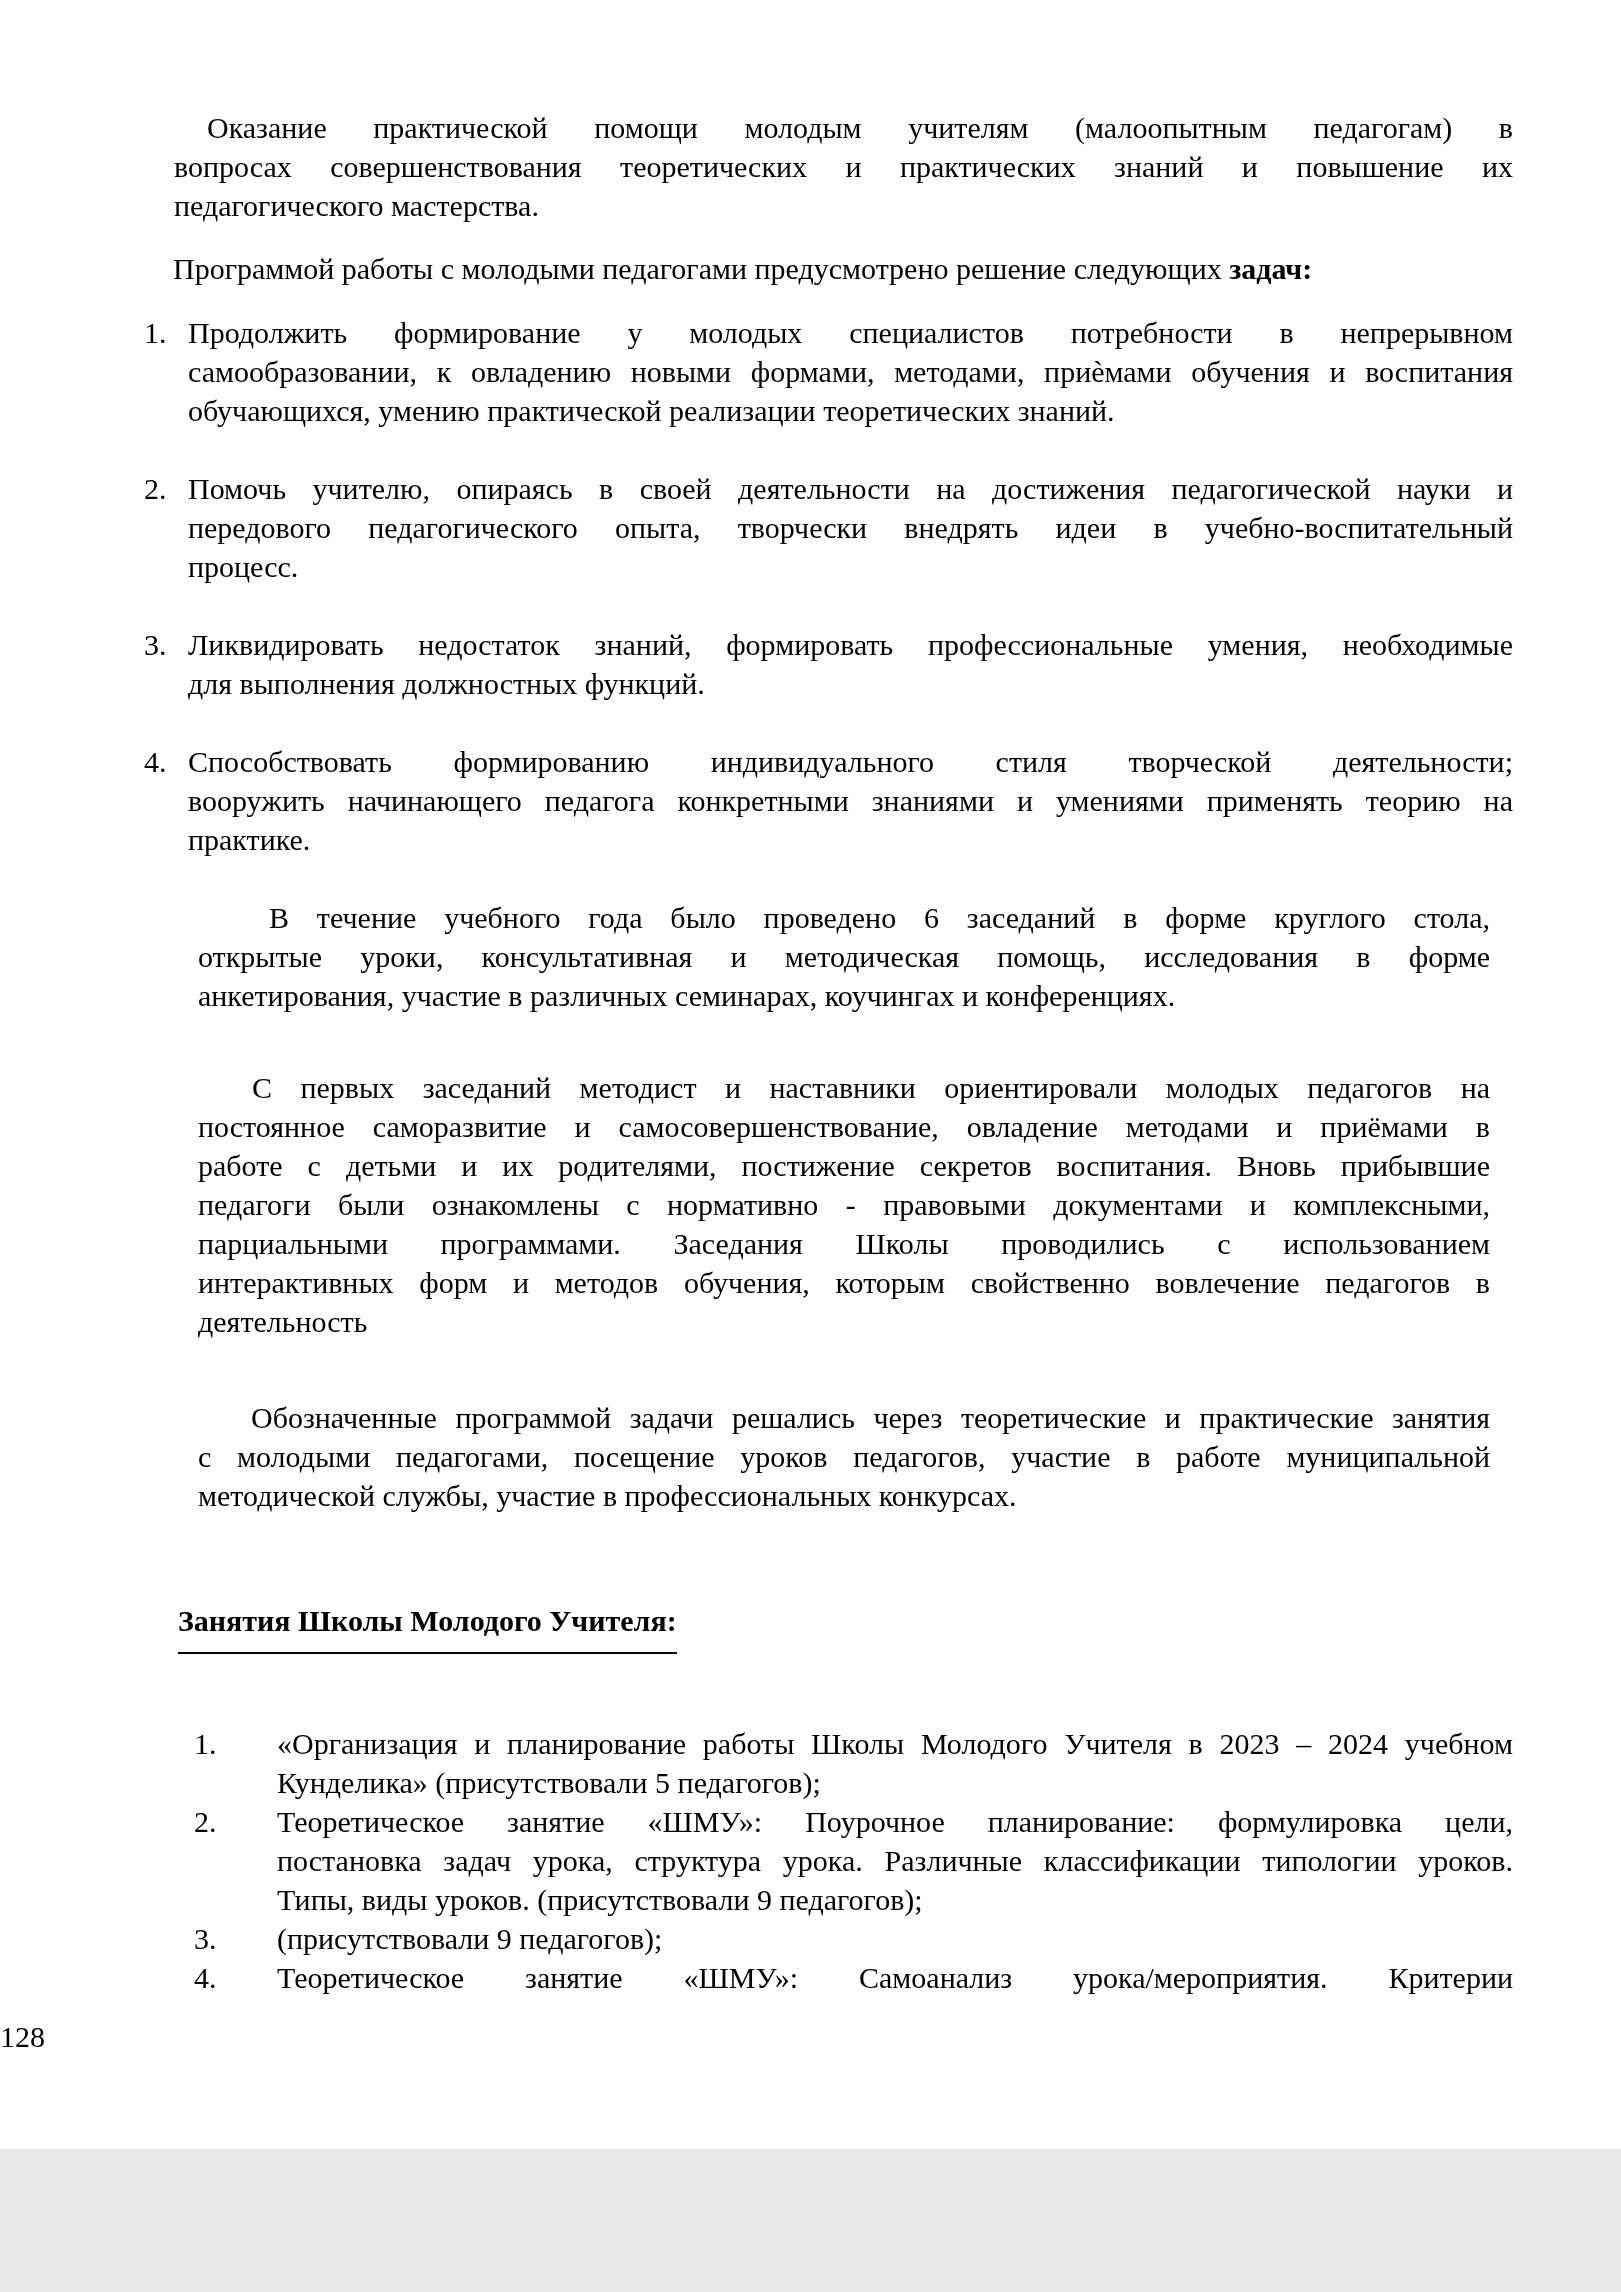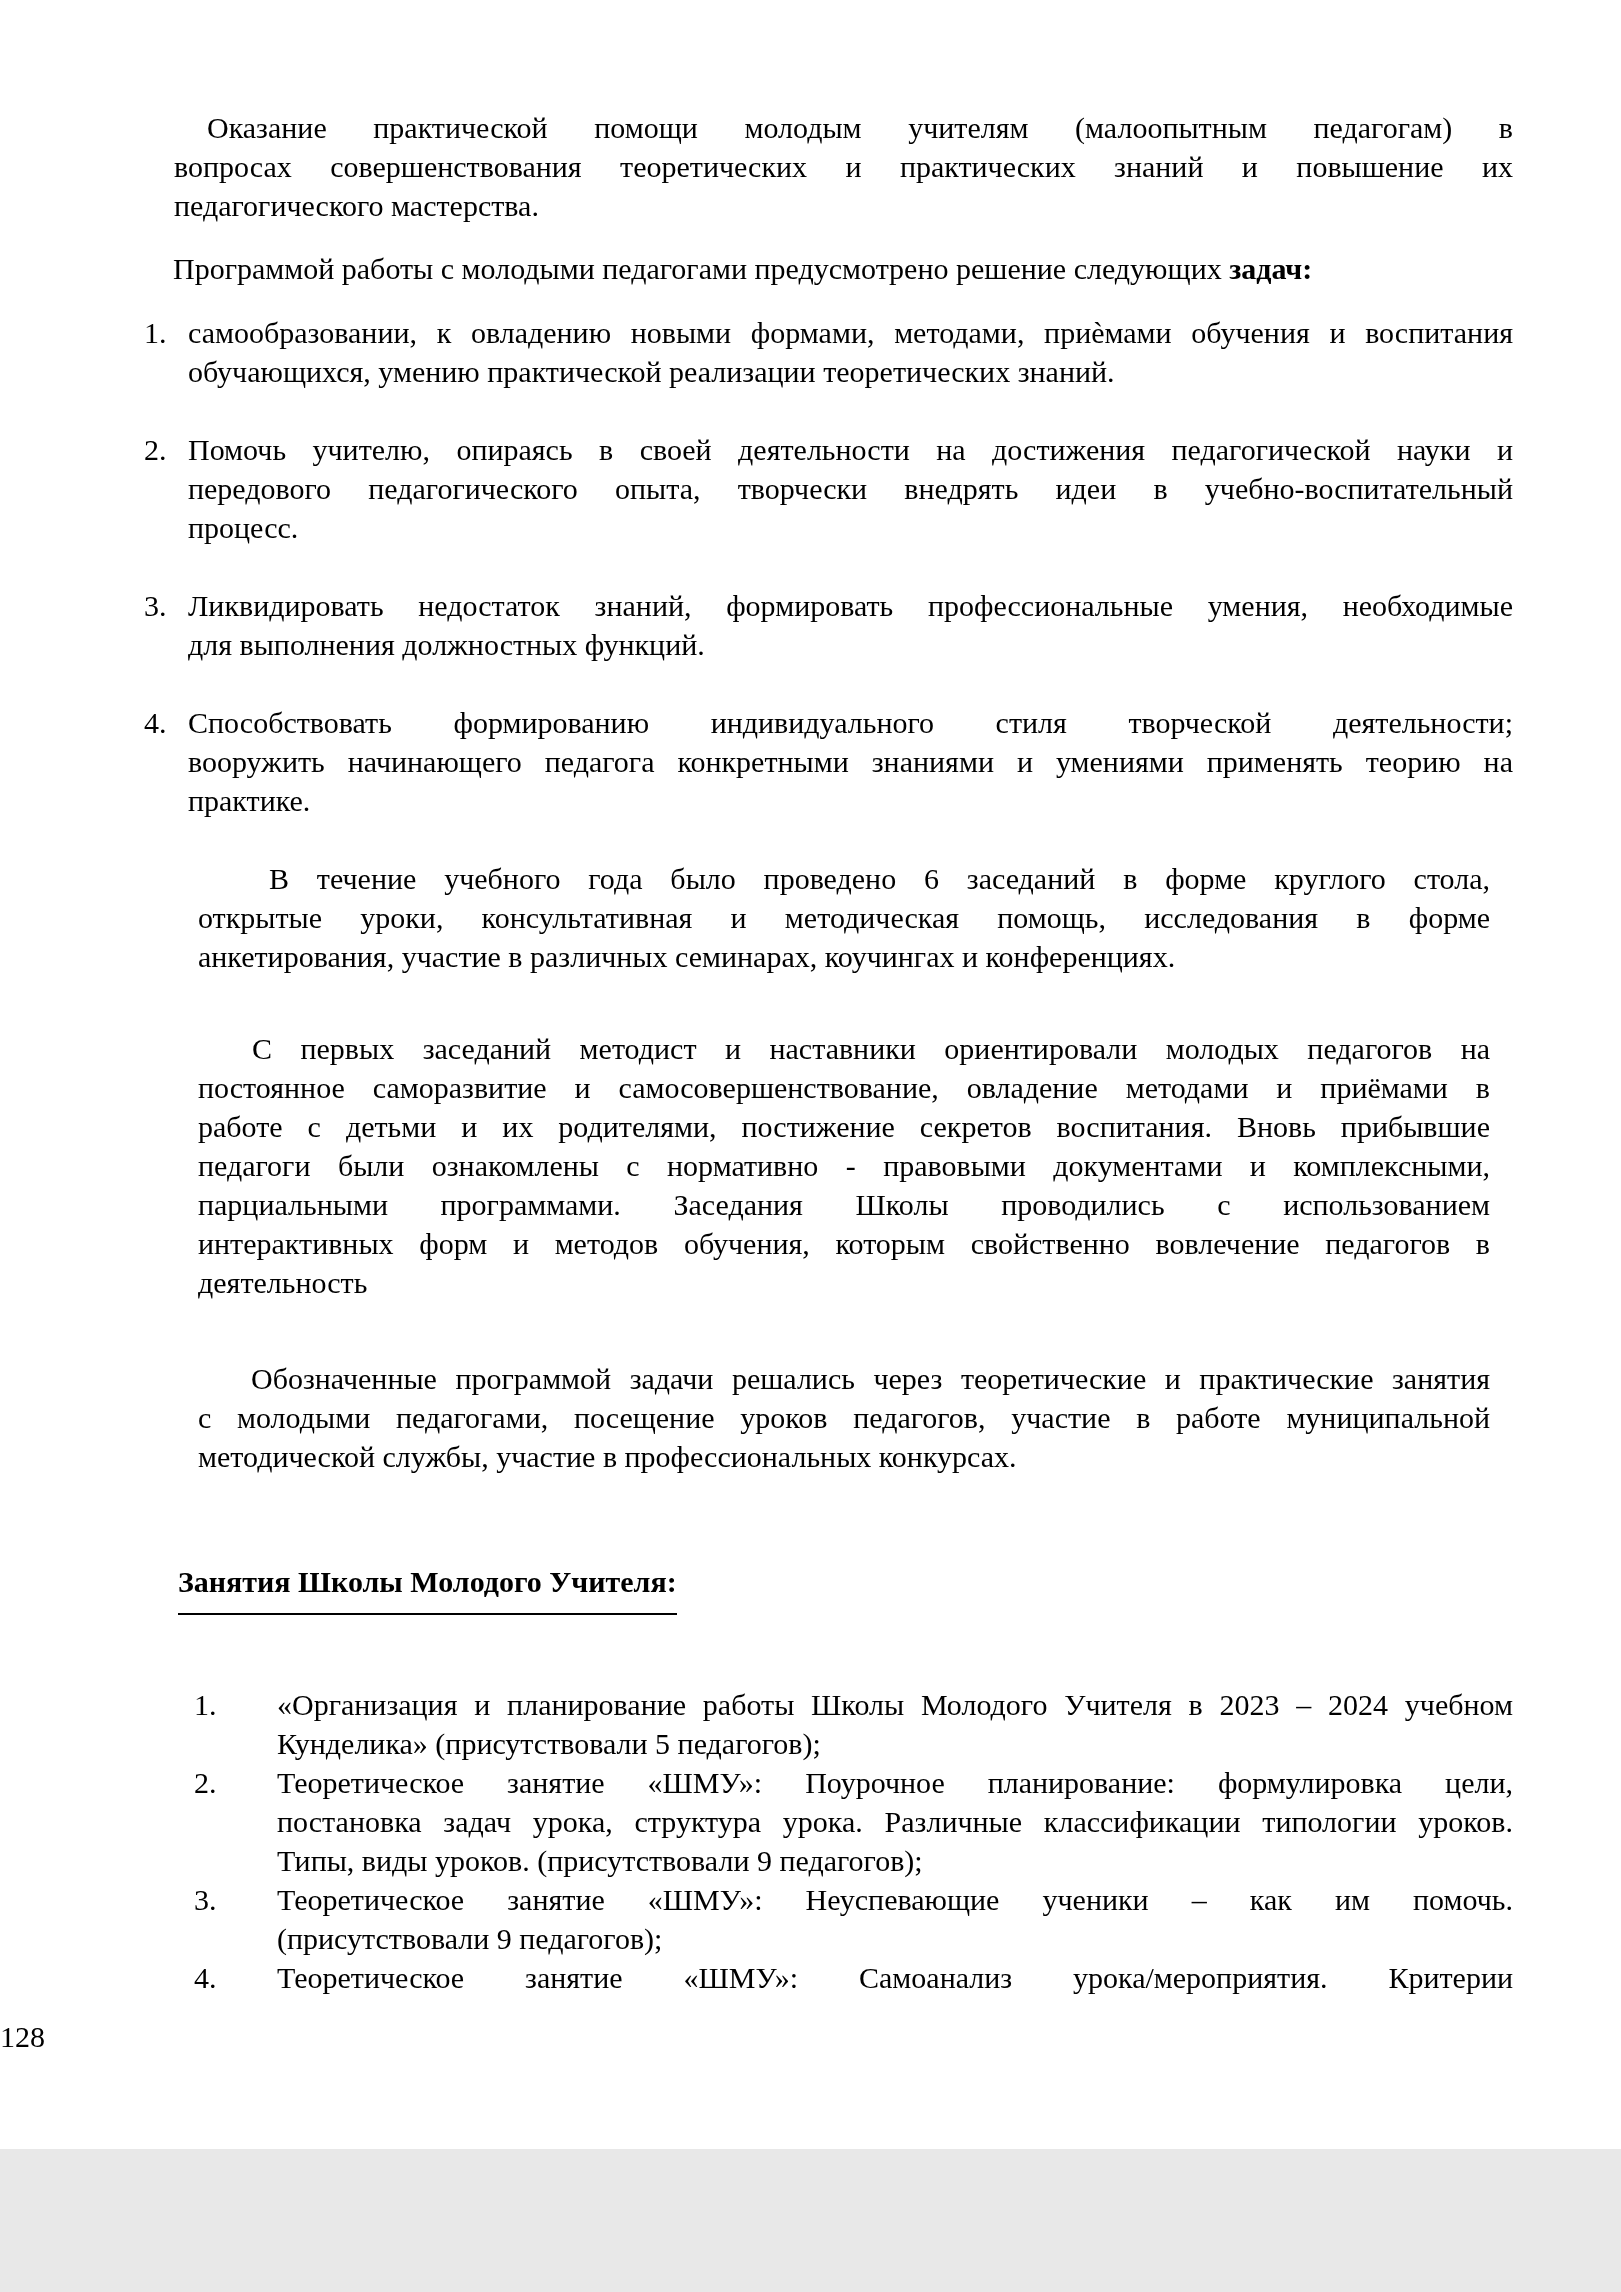--- a/index.html
+++ b/index.html
@@ -77,20 +77,21 @@
     <span class="ln">вопросах совершенствования теоретических и практических знаний и повышение их</span>
     <span class="ln last">педагогического мастерства.</span>
   </p>
 
   <p class="para p-program"><span>Программой работы с молодыми педагогами предусмотрено решение следующих </span><b>задач:</b></p>
 
   <ol class="doclist tasks">
     <li>
       <span class="num">1.</span>
       <span class="item-body">
+        <span class="ln">Продолжить формирование у молодых специалистов потребности в непрерывном</span>
         <span class="ln">самообразовании, к овладению новыми формами, методами, приѐмами обучения и воспитания</span>
         <span class="ln last">обучающихся, умению практической реализации теоретических знаний.</span>
       </span>
     </li>
     <li>
       <span class="num">2.</span>
       <span class="item-body">
         <span class="ln">Помочь учителю, опираясь в своей деятельности на достижения педагогической науки и</span>
         <span class="ln">передового педагогического опыта, творчески внедрять идеи в учебно-воспитательный</span>
         <span class="ln last">процесс.</span>
@@ -151,21 +152,20 @@
       <span class="num">2.</span>
       <span class="item-body">
         <span class="ln">Теоретическое занятие «ШМУ»: Поурочное планирование: формулировка цели,</span>
         <span class="ln">постановка задач урока, структура урока. Различные классификации типологии уроков.</span>
         <span class="ln last">Типы, виды уроков. (присутствовали 9 педагогов);</span>
       </span>
     </li>
     <li>
       <span class="num">3.</span>
       <span class="item-body">
-        <span class="ln">Теоретическое занятие «ШМУ»: Неуспевающие ученики – как им помочь.</span>
         <span class="ln last">(присутствовали 9 педагогов);</span>
       </span>
     </li>
     <li>
       <span class="num">4.</span>
       <span class="item-body">
         <span class="ln">Теоретическое занятие «ШМУ»: Самоанализ урока/мероприятия. Критерии</span>
       </span>
     </li>
   </ol>

